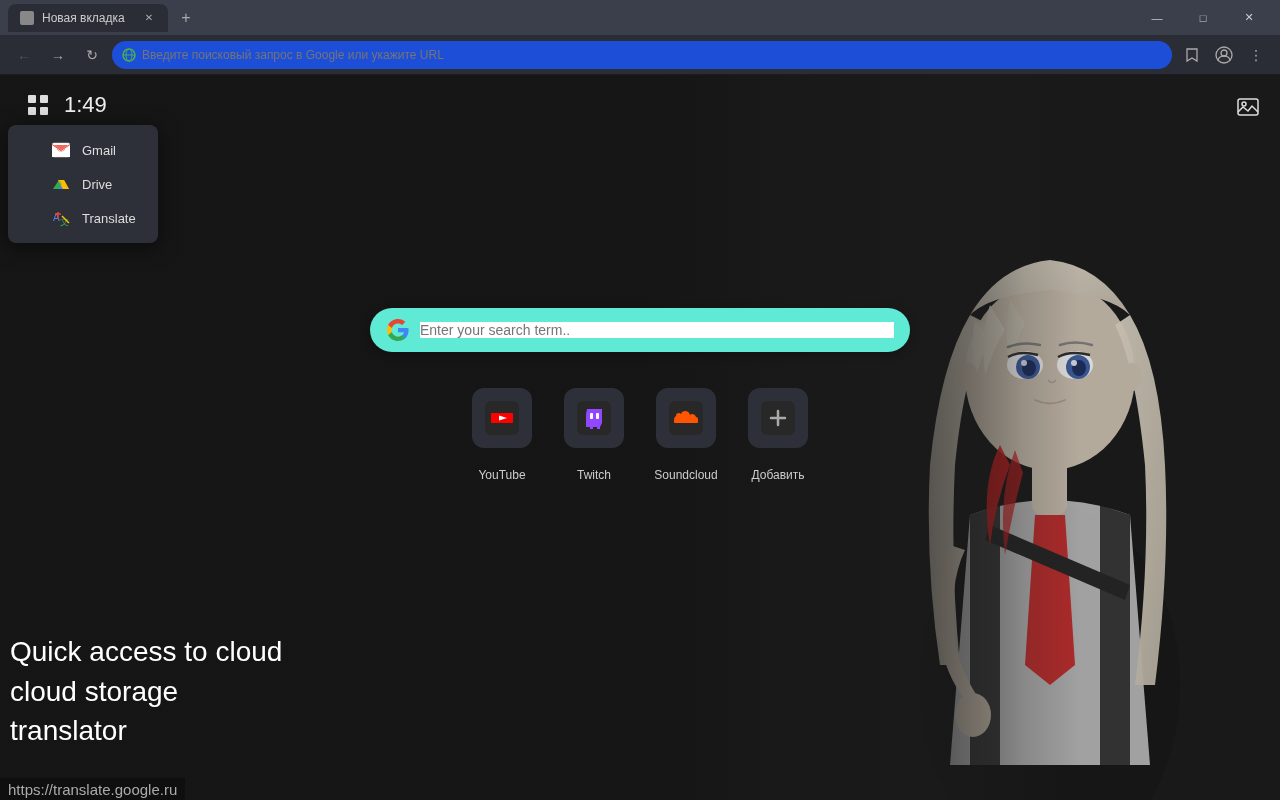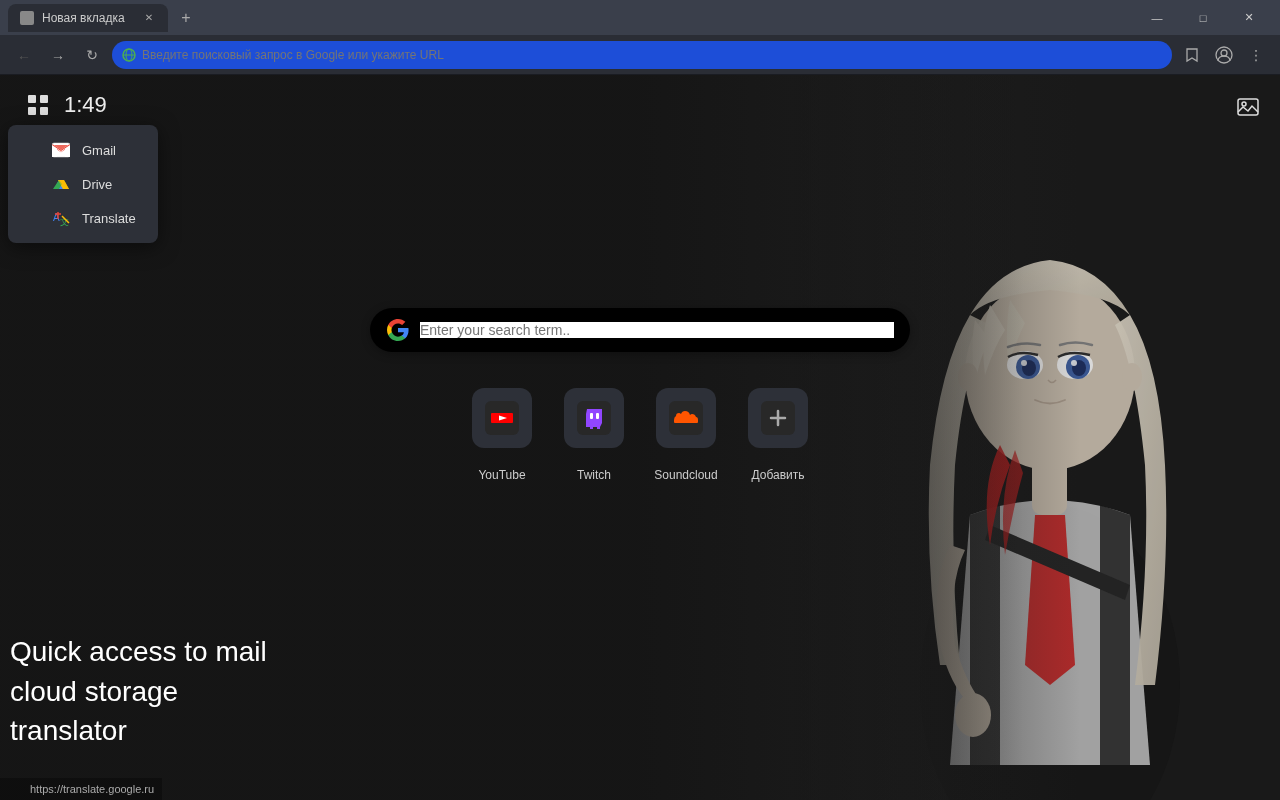--- a/index.html
+++ b/index.html
@@ -190,21 +190,21 @@
     .search-container {
       position: absolute;
       top: 50%;
       left: 50%;
       transform: translate(-50%, -130px);
       width: 540px;
     }
     .search-bar {
       width: 100%;
       height: 44px;
-      background: #000000;
+      background: #5eead4;
       border-radius: 22px;
       display: flex;
       align-items: center;
       padding: 0 16px;
       gap: 10px;
       box-shadow: 0 2px 10px rgba(0,0,0,0.3);
     }
     .search-google-logo {
       width: 24px; height: 24px;
       flex-shrink: 0;
@@ -264,23 +264,22 @@
     .status-bar {
       position: absolute;
       bottom: 0; left: 0;
       height: 22px;
       background: rgba(0,0,0,0.3);
       padding: 0 8px;
       display: flex;
       align-items: center;
     }
     .status-url {
-      font-size: 11px;
+      font-size: 15px;
       color: #aaa;
-      margin-left: 22px;
     }
 
     
     .gmail-svg { display: block; }
 
   </style>
 </head>
 <body>
 
 <div class="browser-frame">
@@ -529,21 +528,21 @@
             <rect width="34" height="34" rx="6" fill="#282828"></rect>
             <line x1="17" y1="10" x2="17" y2="24" stroke="#aaa" stroke-width="2.5" stroke-linecap="round"></line>
             <line x1="10" y1="17" x2="24" y2="17" stroke="#aaa" stroke-width="2.5" stroke-linecap="round"></line>
           </svg>
         </div>
         <span class="shortcut-label">Добавить</span>
       </div>
     </div>
 
     <div class="quick-access-text">
-      <div>Quick access to mail</div>
+      <div>Quick access to cloud</div>
       <div>cloud storage</div>
       <div>translator</div>
     </div>
 
     <div class="status-bar">
       <span class="status-url">https://translate.google.ru</span>
     </div>
 
   </div>
 </div>

